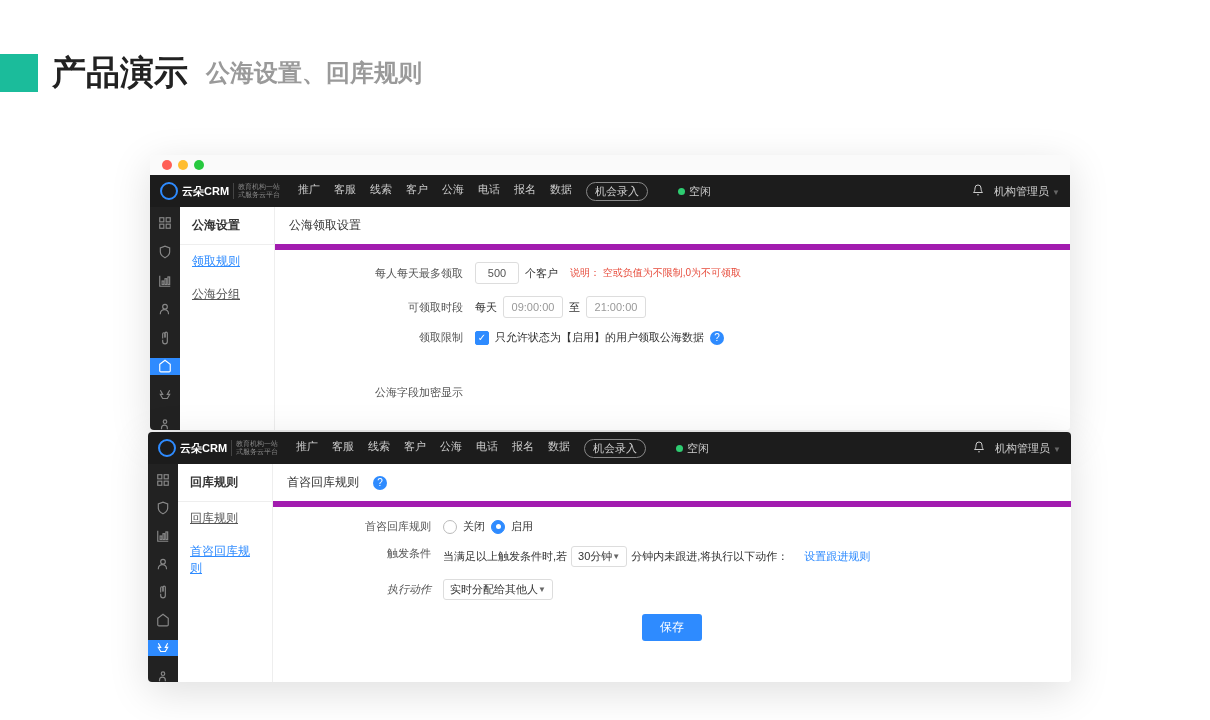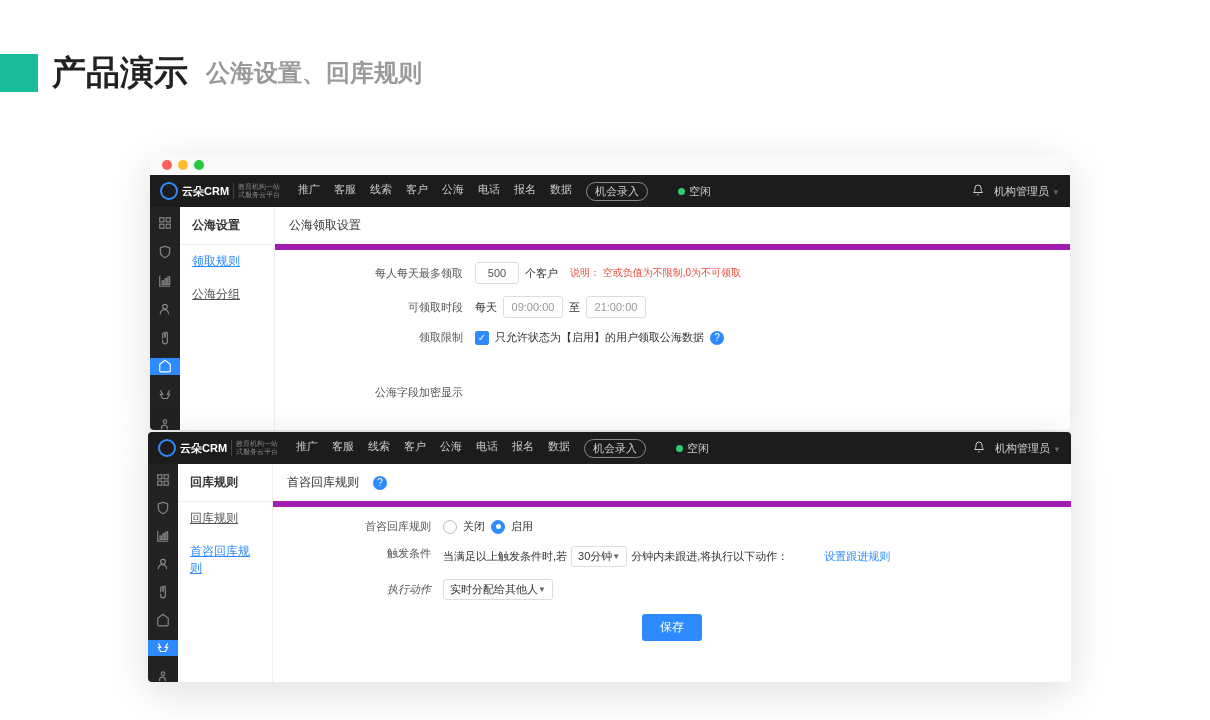--- a/index.html
+++ b/index.html
@@ -148,21 +148,21 @@
   .tag-box .x { color: #888; cursor: pointer; }
 
   .radio { width: 14px; height: 14px; border-radius: 50%; border: 1px solid #bbb; display: inline-flex; align-items: center; justify-content: center; }
   .radio.checked { border-color: #2e8bff; background: #2e8bff; }
   .radio.checked::after { content: ""; width: 5px; height: 5px; border-radius: 50%; background: #fff; }
 
   .select-sm {
     border: 1px solid #ddd; border-radius: 3px; padding: 2px 6px; font-size: 11px; display: inline-flex; align-items: center; 
   }
   .caret { font-size: 8px; color: #666; }
-  .link-blue { color: #2e8bff; cursor: pointer; margin-left: 32px; }
+  .link-blue { color: #2e8bff; cursor: pointer; margin-left: 12px; }
   .save-btn {
     background: #2e8bff; color: #fff; border-radius: 3px; padding: 5px 18px; font-size: 12px; border: none; cursor: pointer;
   }
   .save-row { display: flex; justify-content: center; margin-top: 14px; }
 </style>
 </head>
 <body>
 
 <div class="slide-header">
   <div class="green-block"></div>

